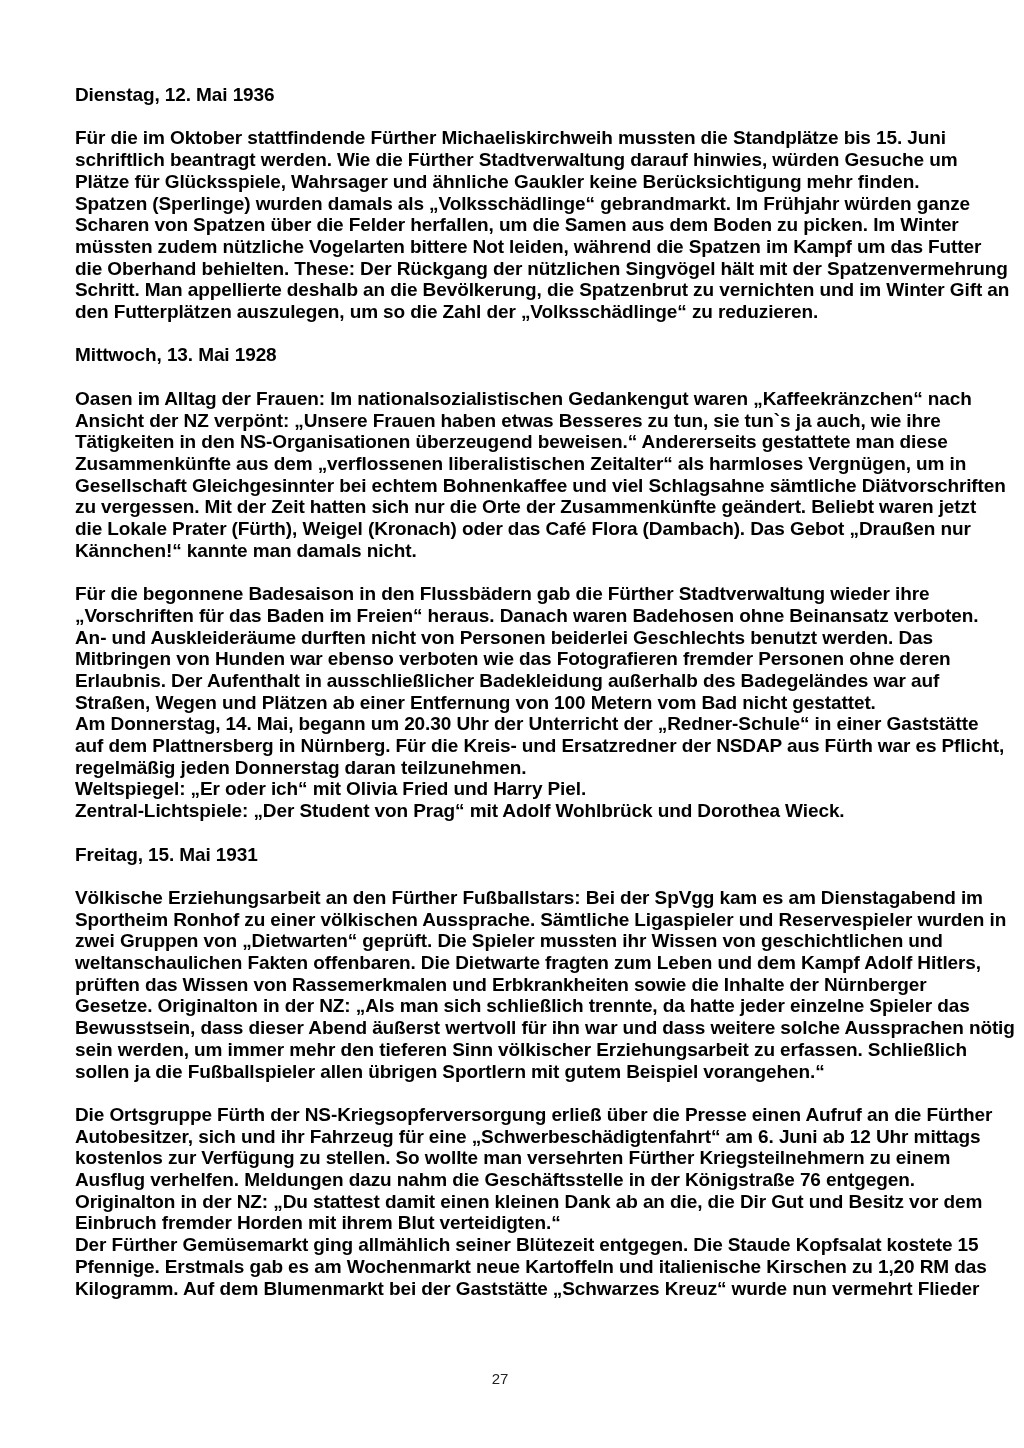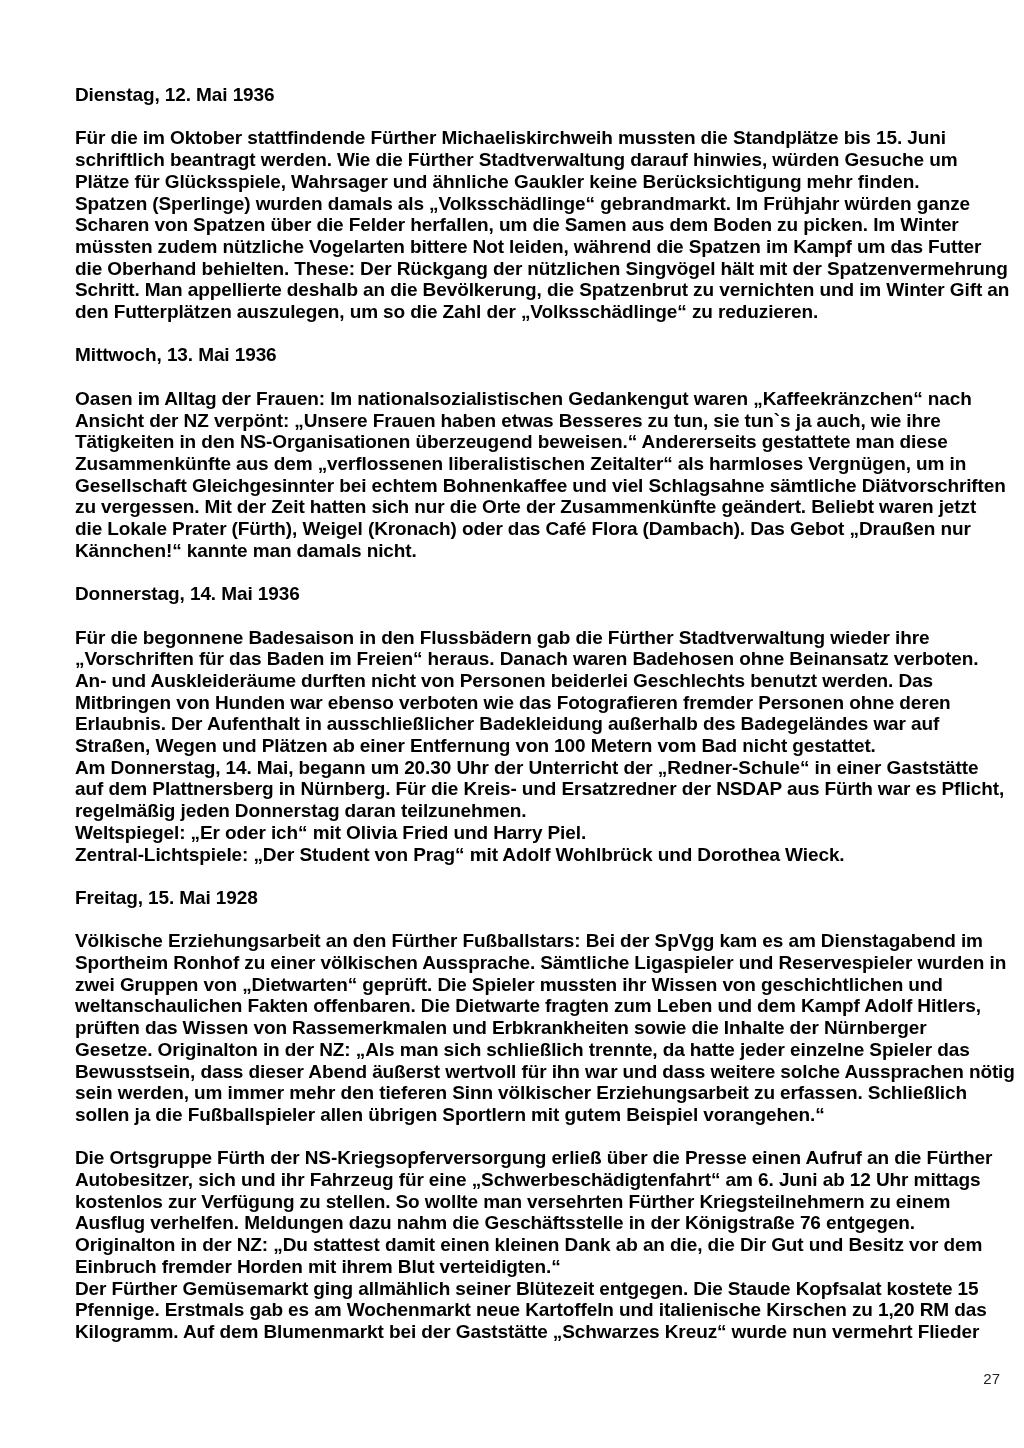--- a/index.html
+++ b/index.html
@@ -33,63 +33,62 @@
   .para {
     white-space: pre;
     margin: 21.7px 0;
     font-weight: bold;
   }
   .page-number {
     position: absolute;
     top: 1368px;
     left: 0;
     width: 1000px; 
-    text-align: right;
+    text-align: center;
     font-size: 15px;
     line-height: 21.7px;
     color: #222222;
   }
 </style>
 </head>
 <body>
 
 <div class="page">
   <div class="content" id="doc-content">
       <div class="heading">Dienstag, 12. Mai 1936</div>
       <div class="para">Für die im Oktober stattfindende Fürther Michaeliskirchweih mussten die Standplätze bis 15. Juni
 schriftlich beantragt werden. Wie die Fürther Stadtverwaltung darauf hinwies, würden Gesuche um
 Plätze für Glücksspiele, Wahrsager und ähnliche Gaukler keine Berücksichtigung mehr finden.
 Spatzen (Sperlinge) wurden damals als „Volksschädlinge“ gebrandmarkt. Im Frühjahr würden ganze
 Scharen von Spatzen über die Felder herfallen, um die Samen aus dem Boden zu picken. Im Winter
 müssten zudem nützliche Vogelarten bittere Not leiden, während die Spatzen im Kampf um das Futter
 die Oberhand behielten. These: Der Rückgang der nützlichen Singvögel hält mit der Spatzenvermehrung
 Schritt. Man appellierte deshalb an die Bevölkerung, die Spatzenbrut zu vernichten und im Winter Gift an
 den Futterplätzen auszulegen, um so die Zahl der „Volksschädlinge“ zu reduzieren.</div>
-      <div class="heading">Mittwoch, 13. Mai 1936</div>
+      <div class="heading">Mittwoch, 13. Mai 1928</div>
       <div class="para">Oasen im Alltag der Frauen: Im nationalsozialistischen Gedankengut waren „Kaffeekränzchen“ nach
 Ansicht der NZ verpönt: „Unsere Frauen haben etwas Besseres zu tun, sie tun`s ja auch, wie ihre
 Tätigkeiten in den NS-Organisationen überzeugend beweisen.“ Andererseits gestattete man diese
 Zusammenkünfte aus dem „verflossenen liberalistischen Zeitalter“ als harmloses Vergnügen, um in
 Gesellschaft Gleichgesinnter bei echtem Bohnenkaffee und viel Schlagsahne sämtliche Diätvorschriften
 zu vergessen. Mit der Zeit hatten sich nur die Orte der Zusammenkünfte geändert. Beliebt waren jetzt
 die Lokale Prater (Fürth), Weigel (Kronach) oder das Café Flora (Dambach). Das Gebot „Draußen nur
 Kännchen!“ kannte man damals nicht.</div>
-      <div class="heading">Donnerstag, 14. Mai 1936</div>
       <div class="para">Für die begonnene Badesaison in den Flussbädern gab die Fürther Stadtverwaltung wieder ihre
 „Vorschriften für das Baden im Freien“ heraus. Danach waren Badehosen ohne Beinansatz verboten.
 An- und Auskleideräume durften nicht von Personen beiderlei Geschlechts benutzt werden. Das
 Mitbringen von Hunden war ebenso verboten wie das Fotografieren fremder Personen ohne deren
 Erlaubnis. Der Aufenthalt in ausschließlicher Badekleidung außerhalb des Badegeländes war auf
 Straßen, Wegen und Plätzen ab einer Entfernung von 100 Metern vom Bad nicht gestattet.
 Am Donnerstag, 14. Mai, begann um 20.30 Uhr der Unterricht der „Redner-Schule“ in einer Gaststätte
 auf dem Plattnersberg in Nürnberg. Für die Kreis- und Ersatzredner der NSDAP aus Fürth war es Pflicht,
 regelmäßig jeden Donnerstag daran teilzunehmen.
 Weltspiegel: „Er oder ich“ mit Olivia Fried und Harry Piel.
 Zentral-Lichtspiele: „Der Student von Prag“ mit Adolf Wohlbrück und Dorothea Wieck.</div>
-      <div class="heading">Freitag, 15. Mai 1928</div>
+      <div class="heading">Freitag, 15. Mai 1931</div>
       <div class="para">Völkische Erziehungsarbeit an den Fürther Fußballstars: Bei der SpVgg kam es am Dienstagabend im
 Sportheim Ronhof zu einer völkischen Aussprache. Sämtliche Ligaspieler und Reservespieler wurden in
 zwei Gruppen von „Dietwarten“ geprüft. Die Spieler mussten ihr Wissen von geschichtlichen und
 weltanschaulichen Fakten offenbaren. Die Dietwarte fragten zum Leben und dem Kampf Adolf Hitlers,
 prüften das Wissen von Rassemerkmalen und Erbkrankheiten sowie die Inhalte der Nürnberger
 Gesetze. Originalton in der NZ: „Als man sich schließlich trennte, da hatte jeder einzelne Spieler das
 Bewusstsein, dass dieser Abend äußerst wertvoll für ihn war und dass weitere solche Aussprachen nötig
 sein werden, um immer mehr den tieferen Sinn völkischer Erziehungsarbeit zu erfassen. Schließlich
 sollen ja die Fußballspieler allen übrigen Sportlern mit gutem Beispiel vorangehen.“</div>
       <div class="para">Die Ortsgruppe Fürth der NS-Kriegsopferversorgung erließ über die Presse einen Aufruf an die Fürther

